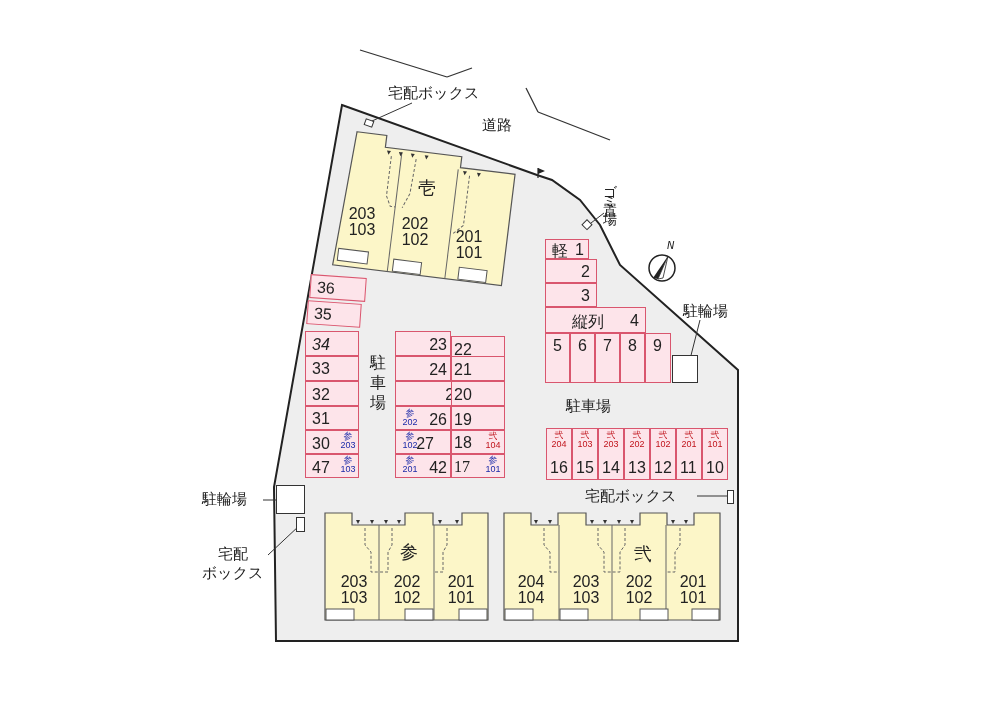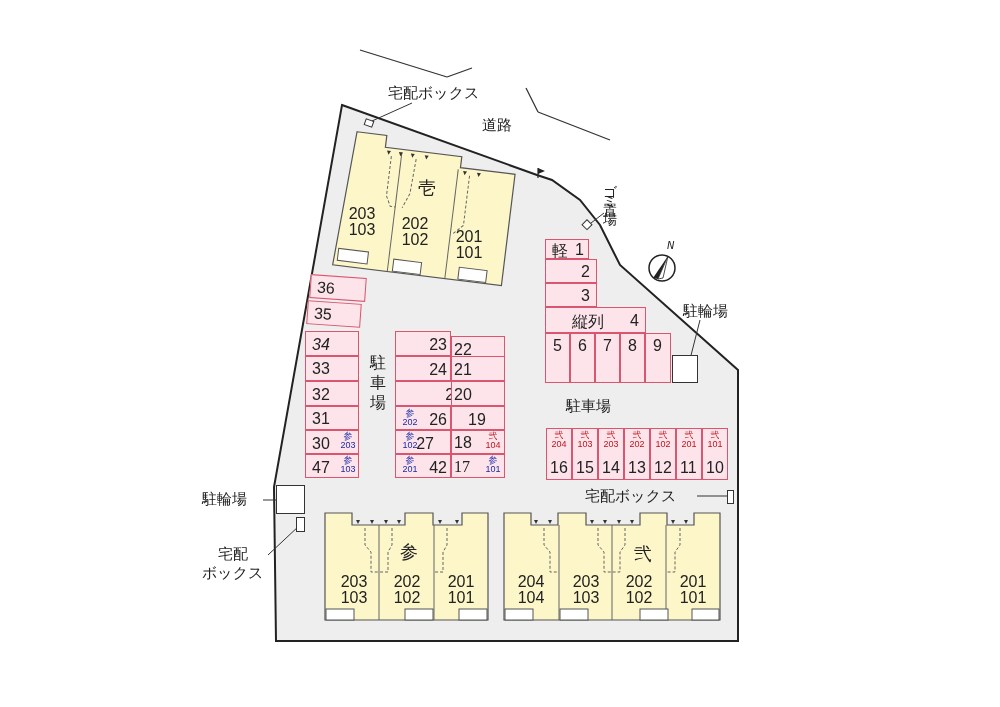--- a/index.html
+++ b/index.html
@@ -272,21 +272,21 @@
     <span class="num" style="left:2px;top:4px;">20</span>
   </div>
 <div class="park" style="left:395px;top:406px;width:56px;height:24px;">
   <span class="tag blue" style="left:4px;top:2px;width:20px;">
       <div>参</div>
       <div>202</div>
     </span>
   <span class="num" style="right:3px;top:4px;">26</span>
 </div>
 <div class="park" style="left:451px;top:406px;width:54px;height:24px;">
-    <span class="num" style="left:16px;top:4px;text-align:center;">19</span>
+    <span class="num" style="left:2px;top:4px;text-align:center;">19</span>
   </div>
 <div class="park" style="left:395px;top:430px;width:56px;height:24px;">
   <span class="tag blue" style="left:4px;top:1px;width:20px;">
       <div>参</div>
       <div>102</div>
     </span>
   <span class="num" style="right:16px;top:4px;">27</span>
 </div>
 <div class="park" style="left:451px;top:430px;width:54px;height:24px;">
   <span class="num" style="left:2px;top:3px;">18</span>

